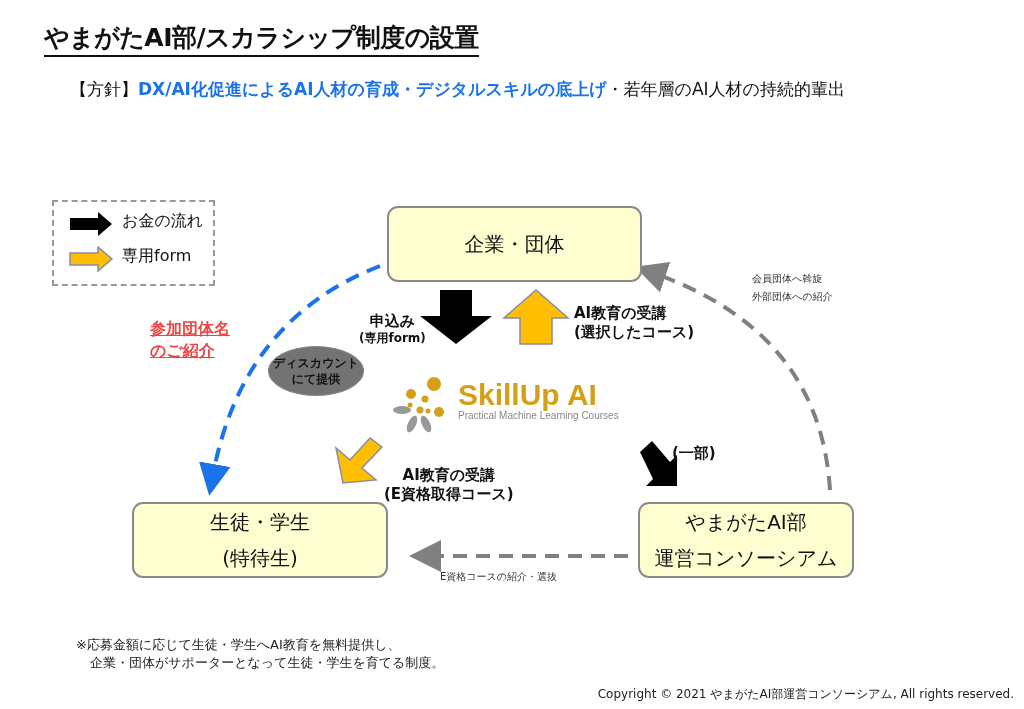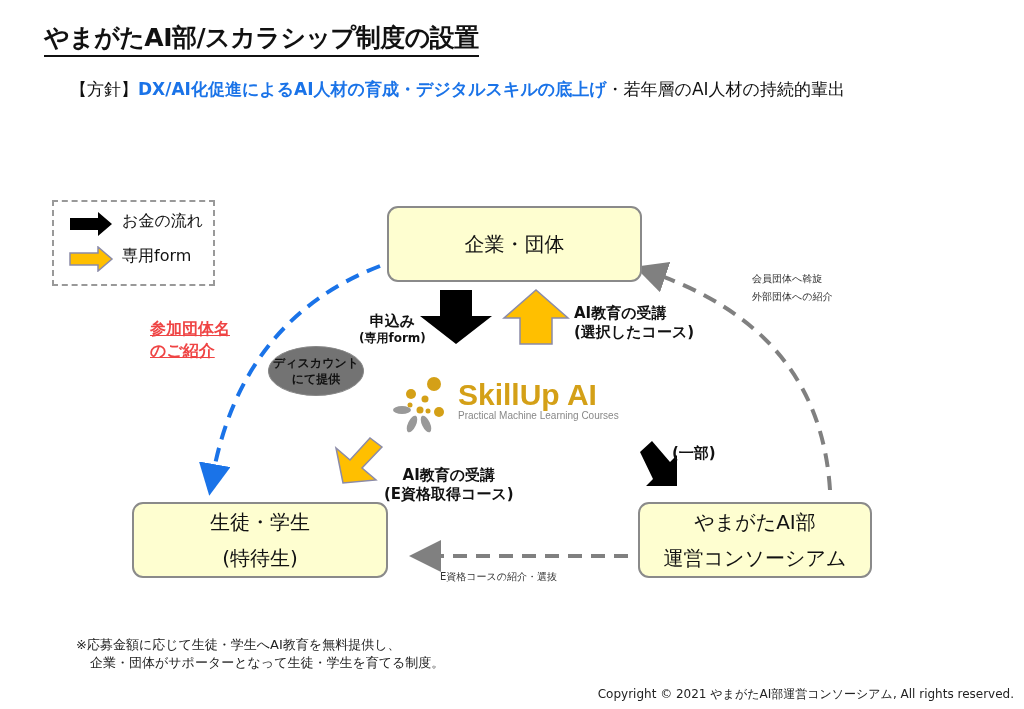--- a/index.html
+++ b/index.html
@@ -80,21 +80,21 @@
   <polygon points="640,452 652,441 670,462 677,455 677,486 646,486 653,479" fill="#000"></polygon>
 </svg>
 
 <div class="abs node" style="left:387px;top:206px;width:255px;height:76px;">
   <span>企業・団体</span>
 </div>
 <div class="abs node" style="left:132px;top:502px;width:256px;height:76px;">
   <span>生徒・学生</span>
   <span>(特待生)</span>
 </div>
-<div class="abs node" style="left:638px;top:502px;width:234px;height:76px;">
+<div class="abs node" style="left:638px;top:502px;width:216px;height:76px;">
   <span>やまがたAI部</span>
   <span>運営コンソーシアム</span>
 </div>
 
 <div class="abs bold-label" style="left:359px;top:312px;text-align:center;">
   <div>申込み</div>
   <div style="font-size:12px;line-height:15px;">(専用form)</div>
 </div>
 <div class="abs bold-label" style="left:574px;top:304px;">
   <div>AI教育の受講</div>

